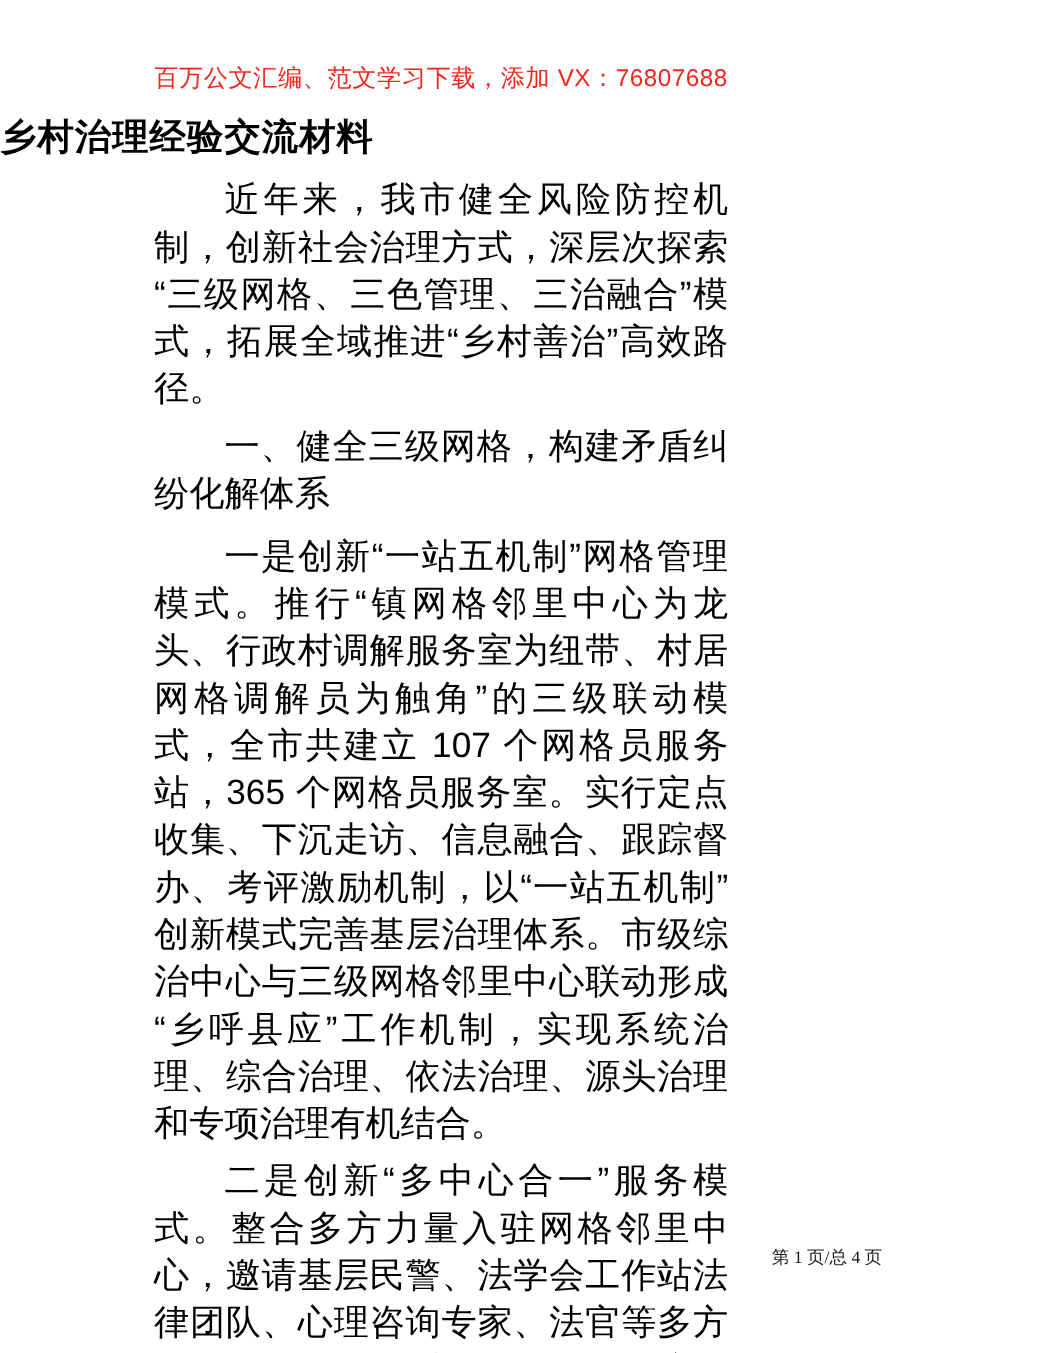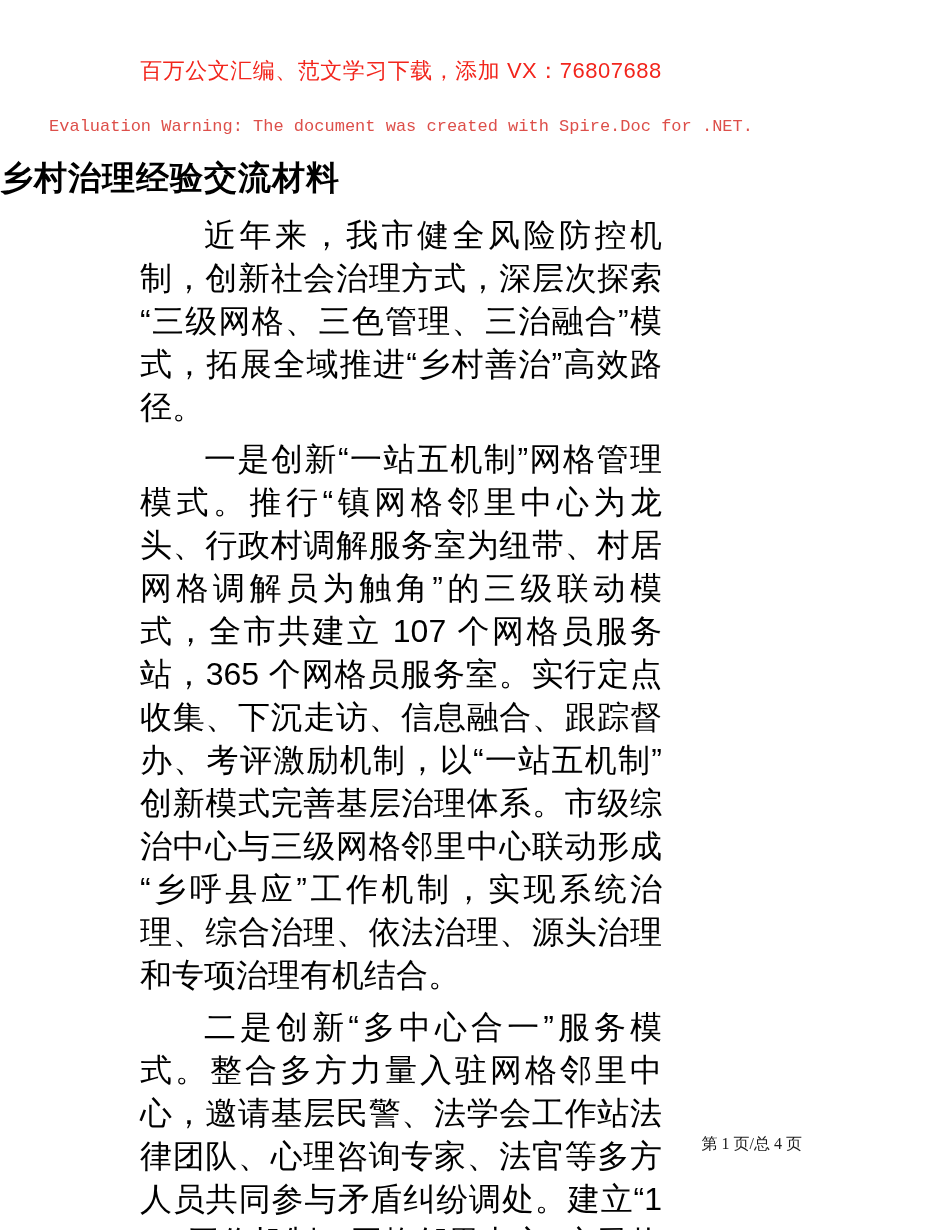--- a/index.html
+++ b/index.html
@@ -62,25 +62,25 @@
     color: #1a1a1a;
   }
 </style>
 </head>
 <body>
 
 <div class="page">
 
   <div class="notice">百万公文汇编、范文学习下载，添加 VX：76807688</div>
 
-  <div class="warning">Evaluation Warning: The document was created with Spire.Doc for .NET.</div>
 
   <h1 class="title">乡村治理经验交流材料</h1>
 
   <div class="content">
     <p>近年来，我市健全风险防控机制，创新社会治理方式，深层次探索“三级网格、三色管理、三治融合”模式，拓展全域推进“乡村善治”高效路径。</p>
+    <p class="section-heading">一、健全三级网格，构建矛盾纠纷化解体系</p>
     <p>一是创新“一站五机制”网格管理模式。推行“镇网格邻里中心为龙头、行政村调解服务室为纽带、村居网格调解员为触角”的三级联动模式，全市共建立 107 个网格员服务站，365 个网格员服务室。实行定点收集、下沉走访、信息融合、跟踪督办、考评激励机制，以“一站五机制”创新模式完善基层治理体系。市级综治中心与三级网格邻里中心联动形成“乡呼县应”工作机制，实现系统治理、综合治理、依法治理、源头治理和专项治理有机结合。</p>
     <p>二是创新“多中心合一”服务模式。整合多方力量入驻网格邻里中心，邀请基层民警、法学会工作站法律团队、心理咨询专家、法官等多方人员共同参与矛盾纠纷调处。建立“1+5”工作机制（网格邻里中心+市民热线、司法、巡回法庭、信访、乡呼县应），推动基层综治中心、信访中心、矛调</p>
   </div>
 
   <div class="footer">第 1 页/总 4 页</div>
 
 </div>
 
 </body></html>

